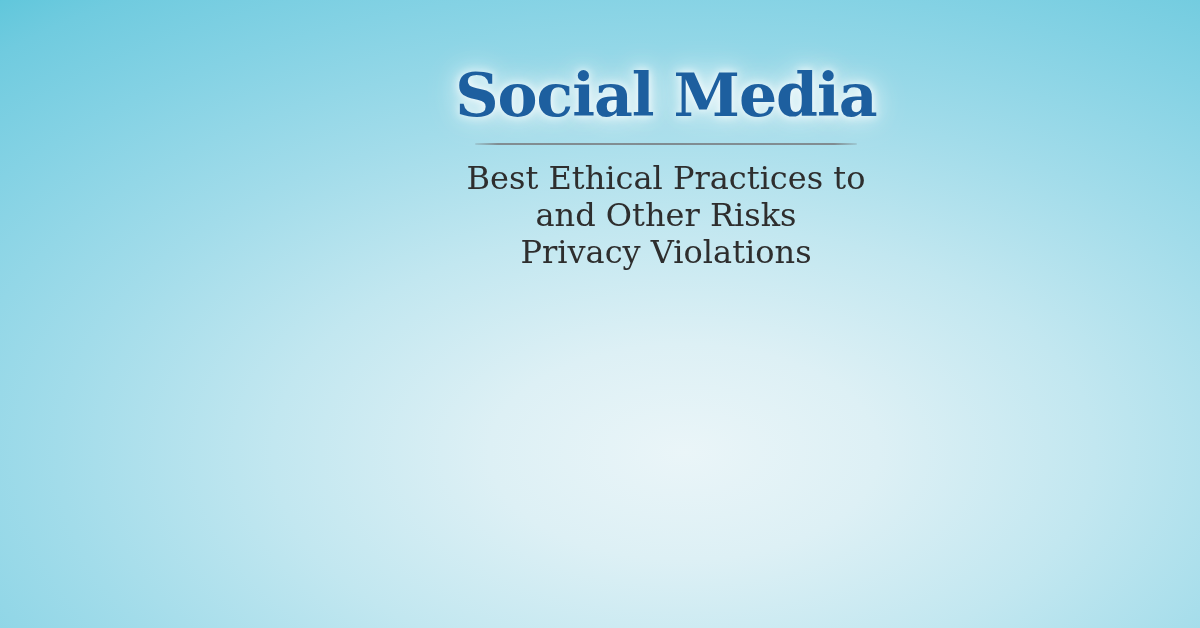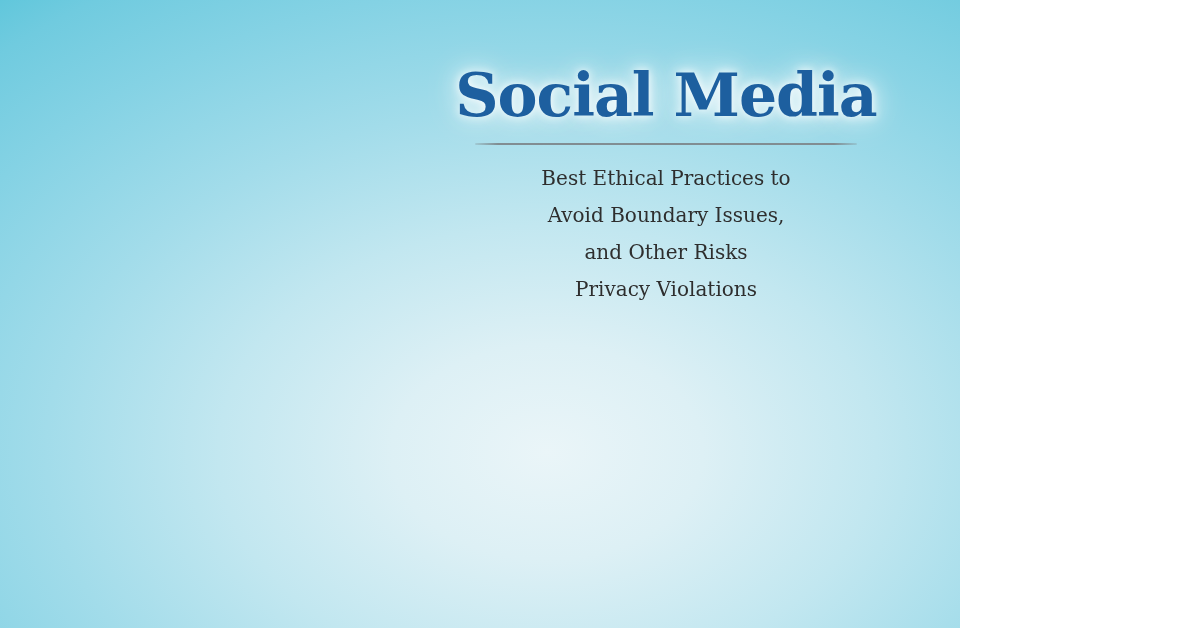--- a/index.html
+++ b/index.html
@@ -7,21 +7,21 @@
     padding: 0;
   }
   body {
     width: 1200px;
     height: 628px;
     overflow: hidden;
     font-family: "DejaVu Serif", serif;
   }
   .banner {
     position: relative;
-    width: 960px;
+    width: 1200px;
     height: 628px;
     
     background:
       radial-gradient(ellipse 90% 95% at 57% 72%,
         #eaf5f8 0%,
         #ddf0f5 18%,
         #c2e7f0 38%,
         #a2dcea 58%,
         #84d2e4 78%,
         #70cbdf 92%,
@@ -58,37 +58,36 @@
       rgba(122,138,143,0.25) 0%,
       #7f8c91 6%,
       #7f8c91 94%,
       rgba(122,138,143,0.25) 100%);
     border-radius: 1px;
   }
   .subtitle {
     margin: 0;
     font-family: "DejaVu Serif", serif;
     font-weight: normal;
-    font-size: 20px;
+    font-size: 32px;
     line-height: 37px;
     color: #2e2e2e;
   }
   .subtitle .line {
     display: block;
   }
 </style>
 </head>
 <body>
 
 <div class="banner">
   <div class="text-block">
     <h1 class="title">
       <span class="line">Social Media</span>
     </h1>
     <div class="divider"></div>
     <p class="subtitle">
       <span class="line">Best Ethical Practices to</span>
-      <span class="line">Avoid Boundary Issues,</span>
       <span class="line">and Other Risks</span>
       <span class="line">Privacy Violations</span>
     </p>
   </div>
 </div>
 
 </body></html>

